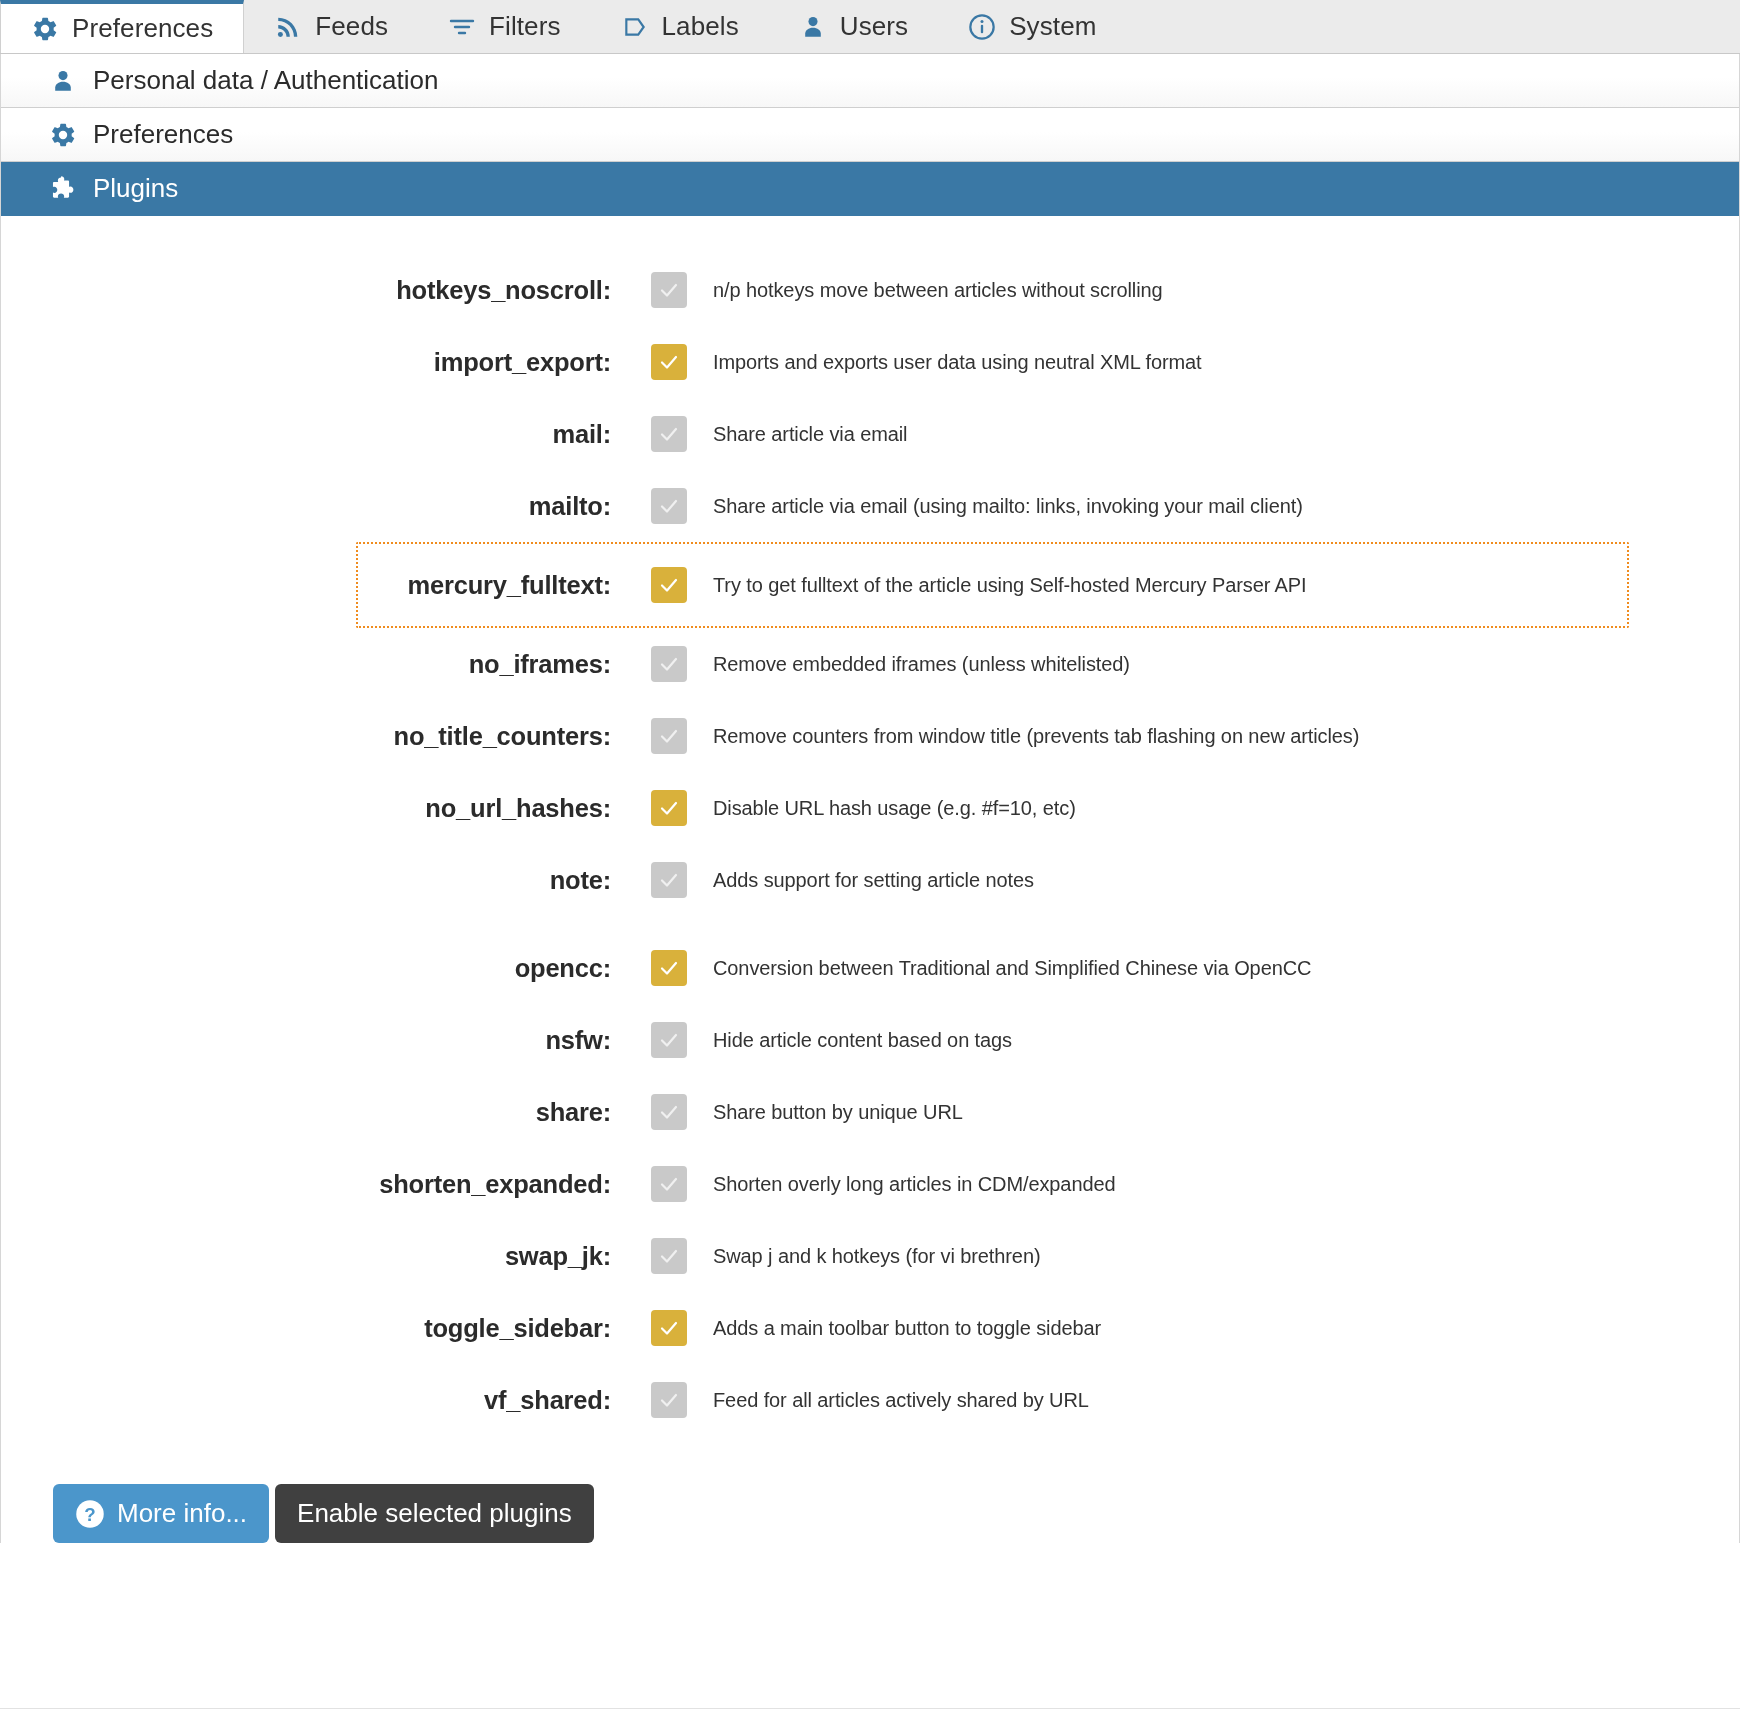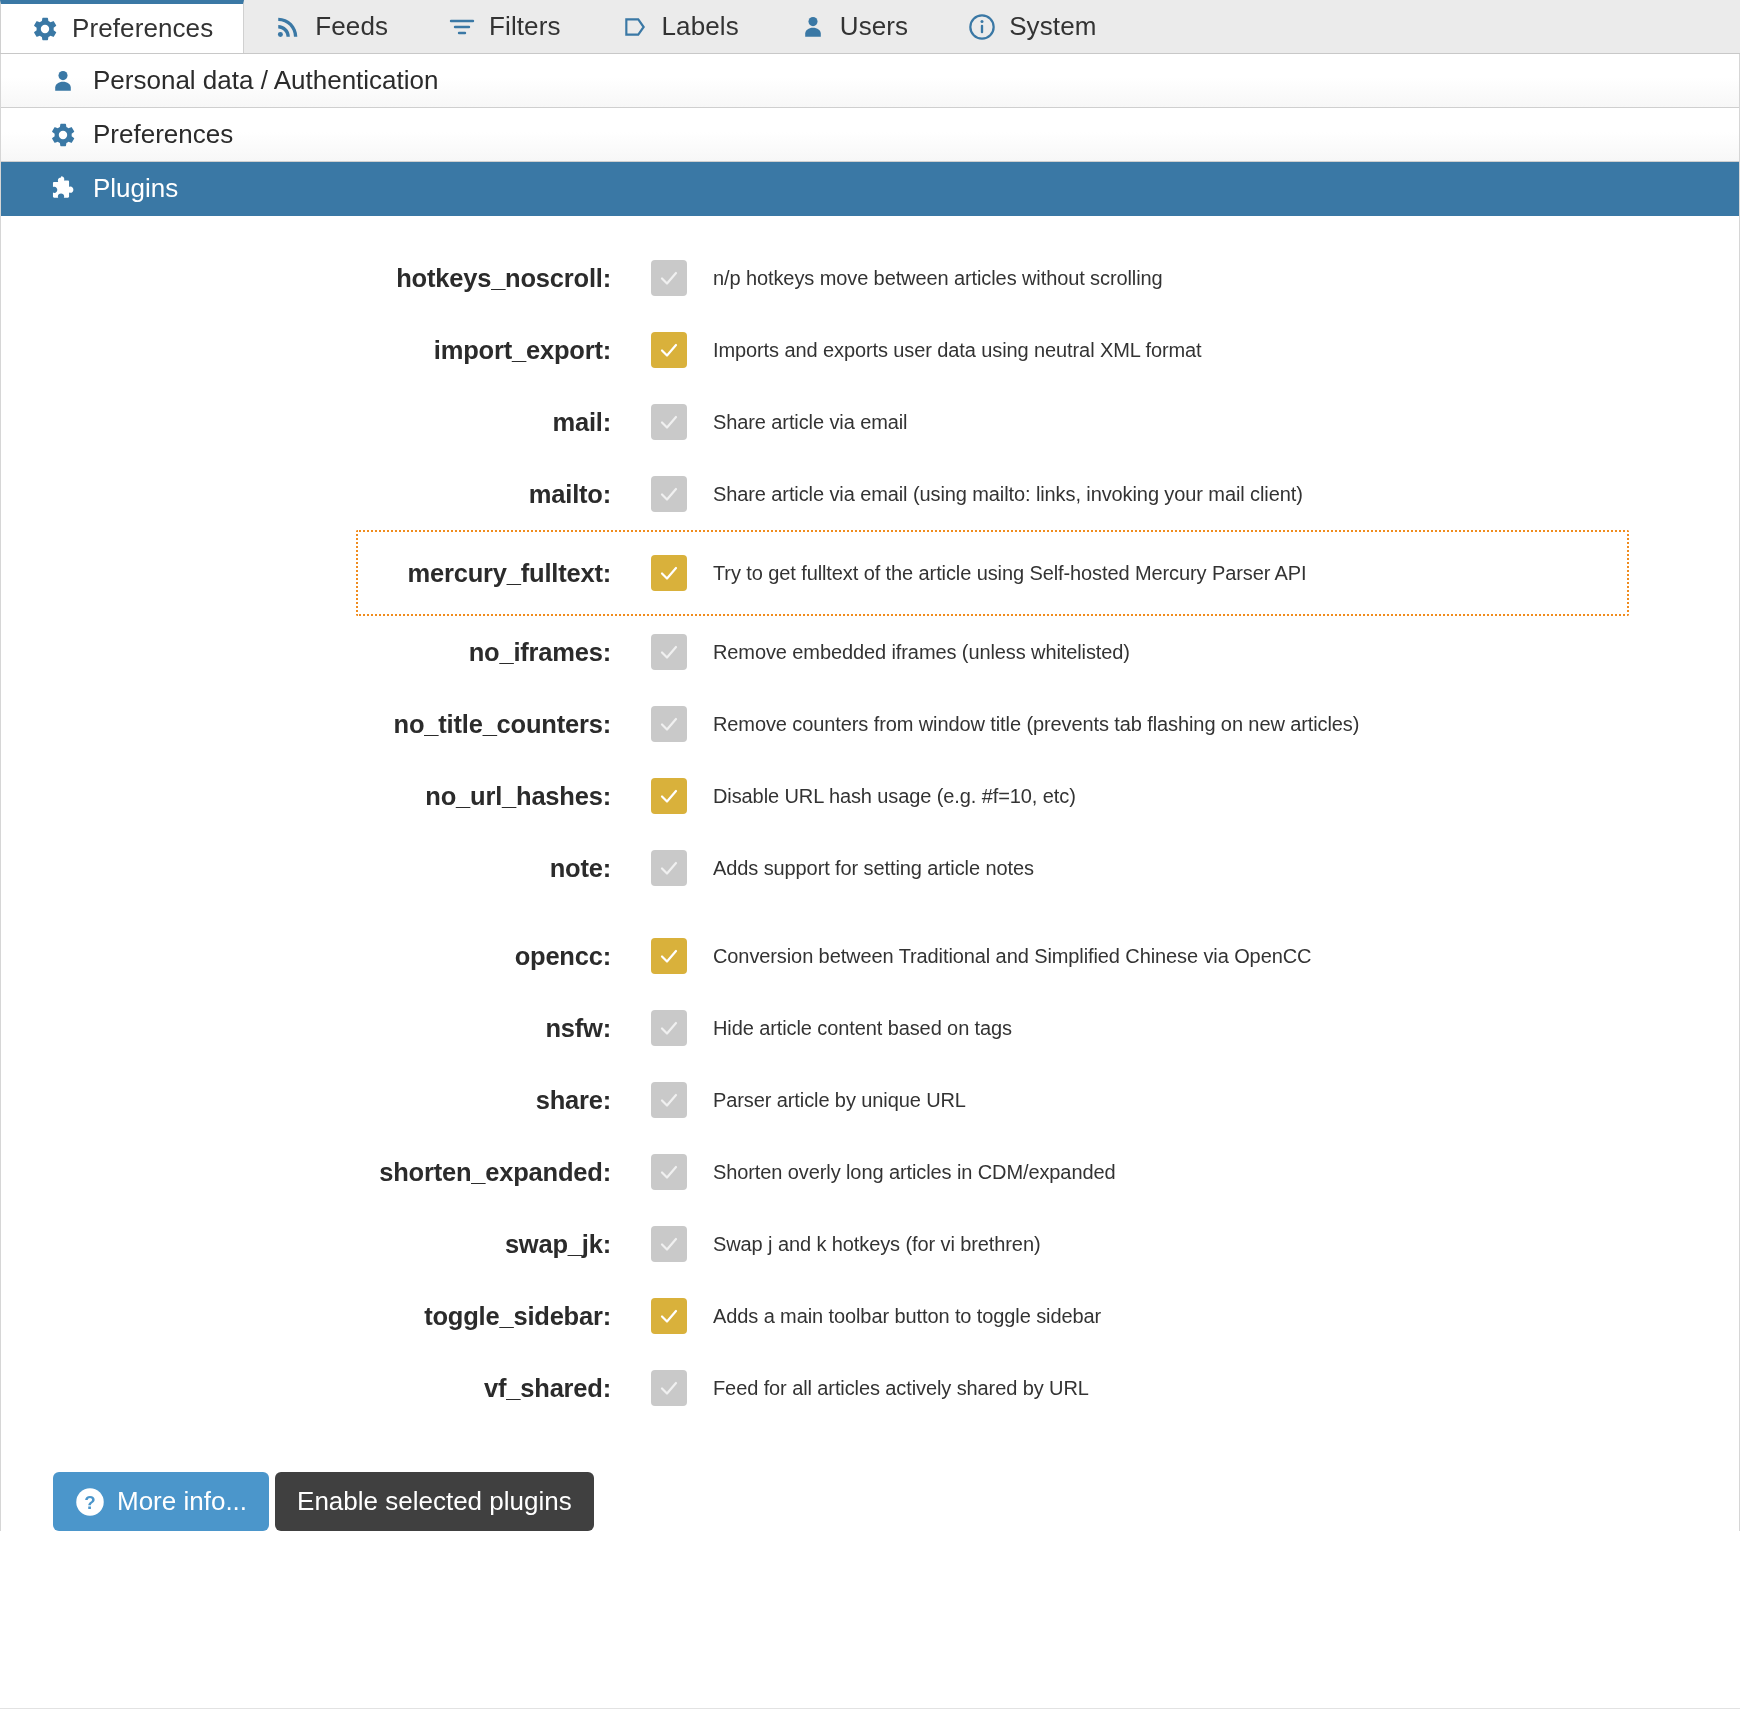--- a/index.html
+++ b/index.html
@@ -79,21 +79,21 @@
   .section-head.selected {
     background: #3a78a5;
     color: #ffffff;
     border-bottom: 1px solid #3a78a5;
   }
   .section-head.selected .sico { color: #ffffff; }
 
   
   .plugins {
     position: relative;
-    padding-top: 26px;
+    padding-top: 38px;
     padding-bottom: 10px;
     background: #ffffff;
   }
   .prow {
     display: flex;
     align-items: center;
     height: 72px;
     position: relative;
   }
   .prow.gap-before { margin-top: 16px; }
@@ -364,21 +364,21 @@
           </div>
           <div class="pdesc">Hide article content based on tags</div>
         </div>
         <div class="prow">
           <div class="pname">share:</div>
           <div class="cbox off">
             <svg width="24" height="24" viewBox="0 0 24 24" fill="none" stroke="#ffffff" stroke-width="2.2" stroke-linecap="round" stroke-linejoin="round">
               <polyline points="5,12.5 10,17.5 19,7" stroke="#f0f0f0"></polyline>
             </svg>
           </div>
-          <div class="pdesc">Parser article by unique URL</div>
+          <div class="pdesc">Share button by unique URL</div>
         </div>
         <div class="prow">
           <div class="pname">shorten_expanded:</div>
           <div class="cbox off">
             <svg width="24" height="24" viewBox="0 0 24 24" fill="none" stroke="#ffffff" stroke-width="2.2" stroke-linecap="round" stroke-linejoin="round">
               <polyline points="5,12.5 10,17.5 19,7" stroke="#f0f0f0"></polyline>
             </svg>
           </div>
           <div class="pdesc">Shorten overly long articles in CDM/expanded</div>
         </div>

